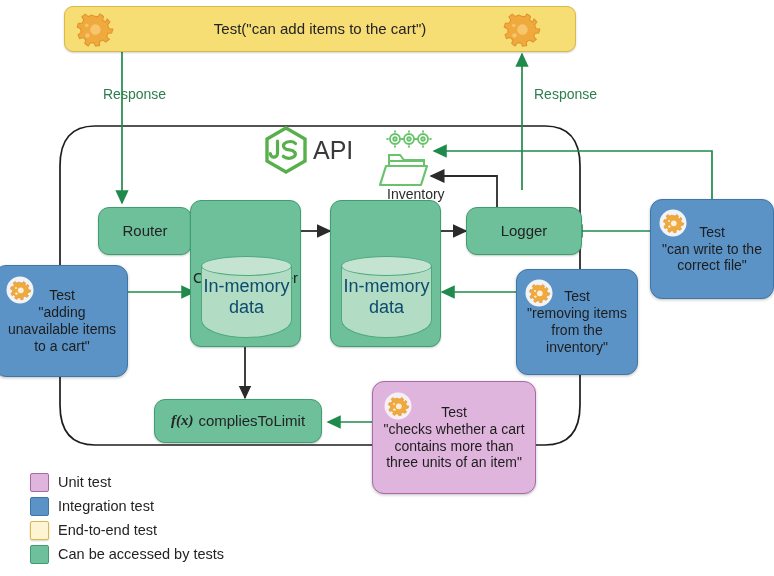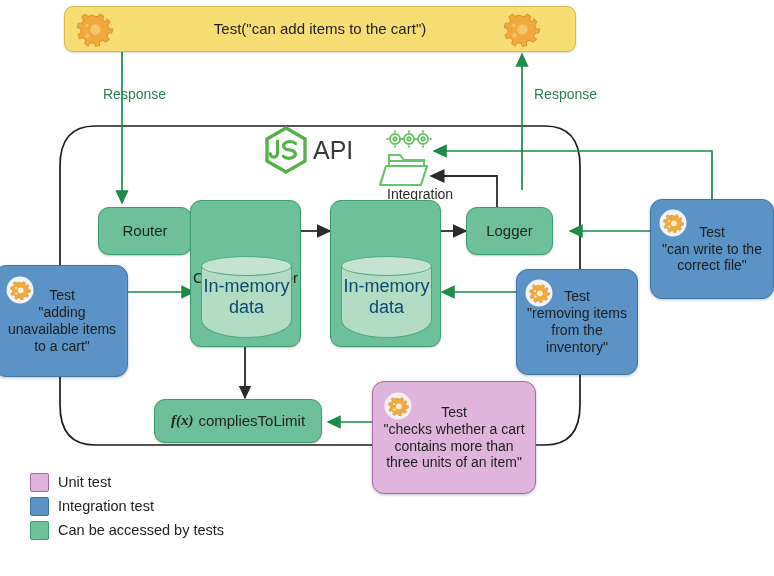--- a/index.html
+++ b/index.html
@@ -142,21 +142,21 @@
           <circle cx="423" cy="139" r="1.7"></circle>
         <path d="M395,132.5 v-2 M395,145.5 v2 M388.5,139 h-2 M401.5,139 h2"></path>
         <path d="M409,132.5 v-2 M409,145.5 v2 M402.5,139 h-2 M415.5,139 h2"></path>
         <path d="M423,132.5 v-2 M423,145.5 v2 M416.5,139 h-2 M429.5,139 h2"></path>
       </g>
       <path d="M389,155 h11 l4,5 h20 v6 h-35 z" fill="#ffffff" stroke="#68c36a" stroke-width="2"></path>
       <path d="M389,161 h35 v5 h-35 z" fill="#ffffff" stroke="#68c36a" stroke-width="2"></path>
       <path d="M386,166 h41 l-6,19 h-41 z" fill="#ffffff" stroke="#68c36a" stroke-width="2.2" stroke-linejoin="round"></path>
     </g>
   </svg>
-  <div class="fslabel" style="left:387px;top:186px;">Integration</div>
+  <div class="fslabel" style="left:387px;top:186px;">Inventory</div>
 
   <div class="node svc" style="left:68px;top:207px;width:94px;height:48px;margin-left:30px;">
     <span>Router</span>
   </div>
 
   <div class="node svc tall" style="left:190px;top:200px;width:111px;height:147px;">
     <span class="ttl">Carts Controller</span>
     <div class="cyl" style="left:10px;top:55px;width:91px;height:82px;">
       <div class="body"></div>
       <div class="top"></div>
@@ -166,21 +166,21 @@
 
   <div class="node svc tall" style="left:330px;top:200px;width:111px;height:147px;">
     <span class="ttl">Inventory Controller</span>
     <div class="cyl" style="left:10px;top:55px;width:91px;height:82px;">
       <div class="body"></div>
       <div class="top"></div>
       <div class="lbl">In-memory data</div>
     </div>
   </div>
 
-  <div class="node svc" style="left:466px;top:207px;width:87px;height:48px;">
+  <div class="node svc" style="left:466px;top:207px;width:116px;height:48px;">
     <span>Logger</span>
   </div>
 
   <div class="node svc" style="left:154px;top:399px;width:168px;height:44px;font-size:15px;">
     <span class="fx">f(x)</span>
     <span style="width:5px;"></span>
     <span>compliesToLimit</span>
   </div>
 
   <div class="test integration" style="left:-6px;top:265px;width:134px;height:112px;padding-left:8px;">
@@ -252,18 +252,22 @@
   <div class="legend">
     <div class="lrow">
       <span class="sw unit"></span>
       <span class="ltxt">Unit test</span>
     </div>
     <div class="lrow">
       <span class="sw integ"></span>
       <span class="ltxt">Integration test</span>
     </div>
     <div class="lrow">
+      <span class="sw e2e"></span>
+      <span class="ltxt">End-to-end test</span>
+    </div>
+    <div class="lrow">
       <span class="sw green"></span>
       <span class="ltxt">Can be accessed by tests</span>
     </div>
   </div>
 
 </div>
 
 </body></html>

